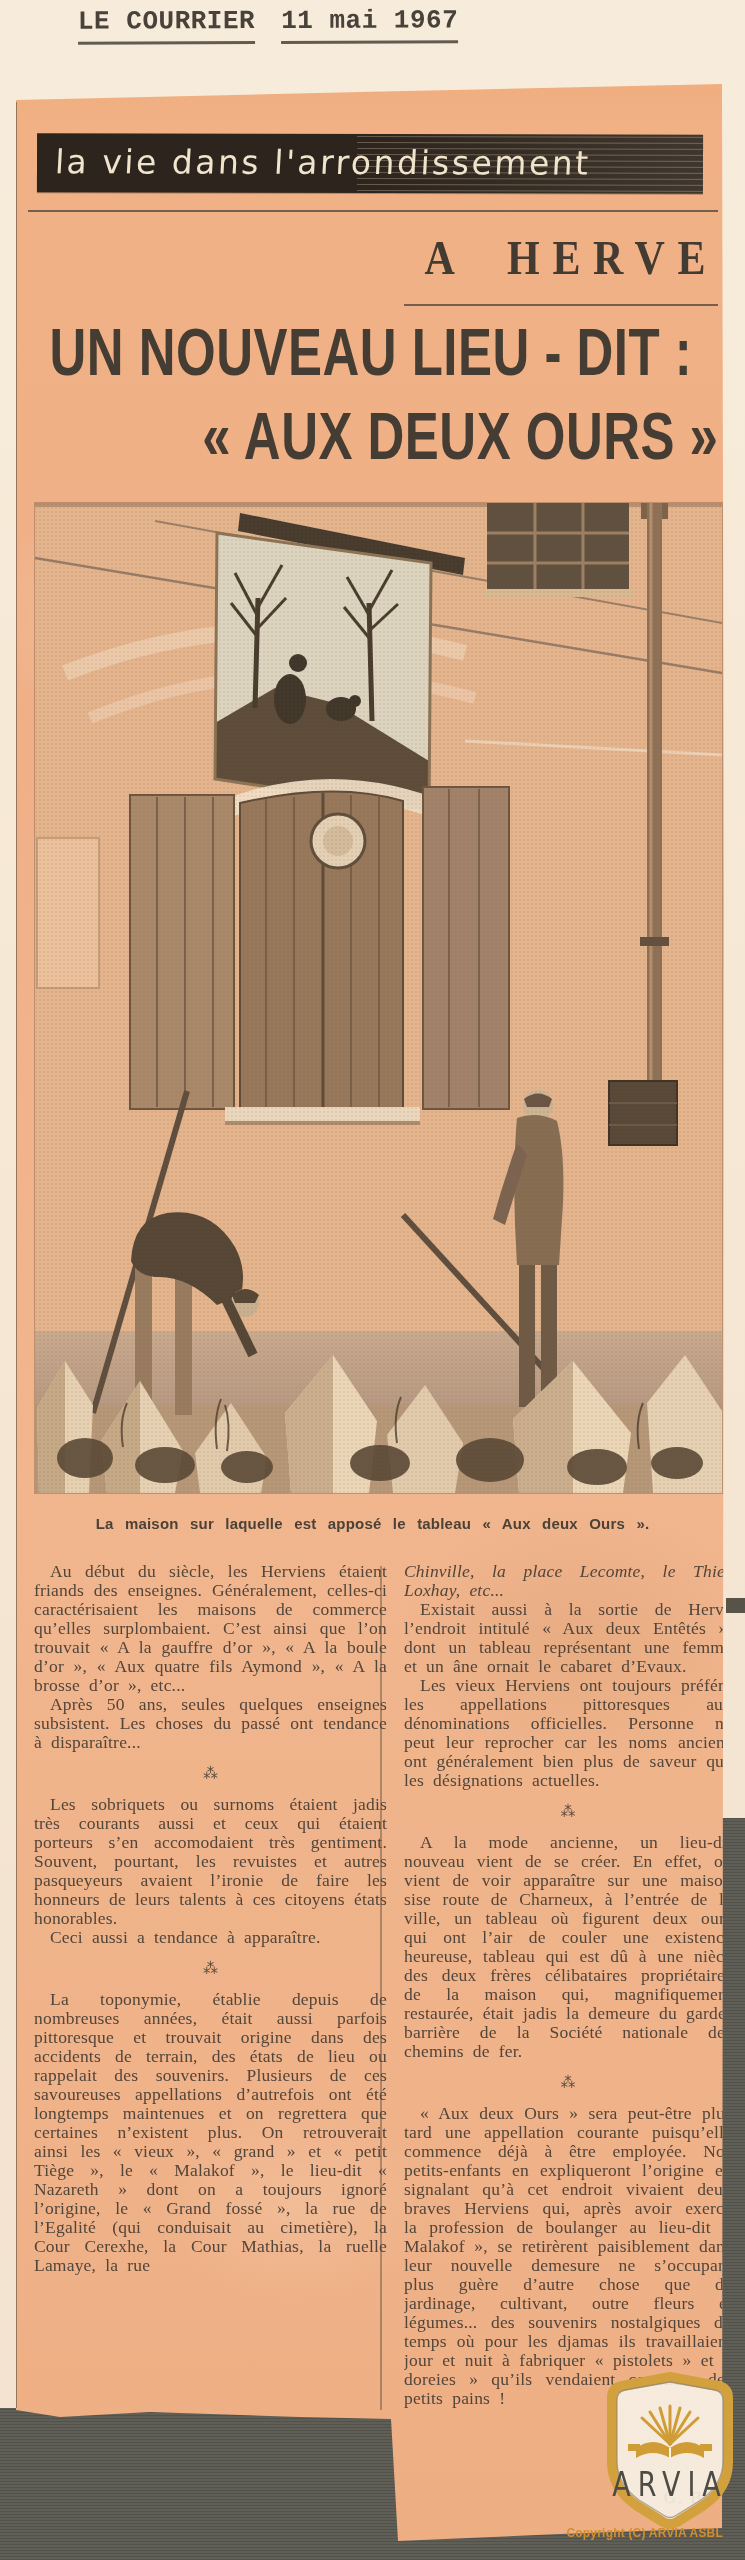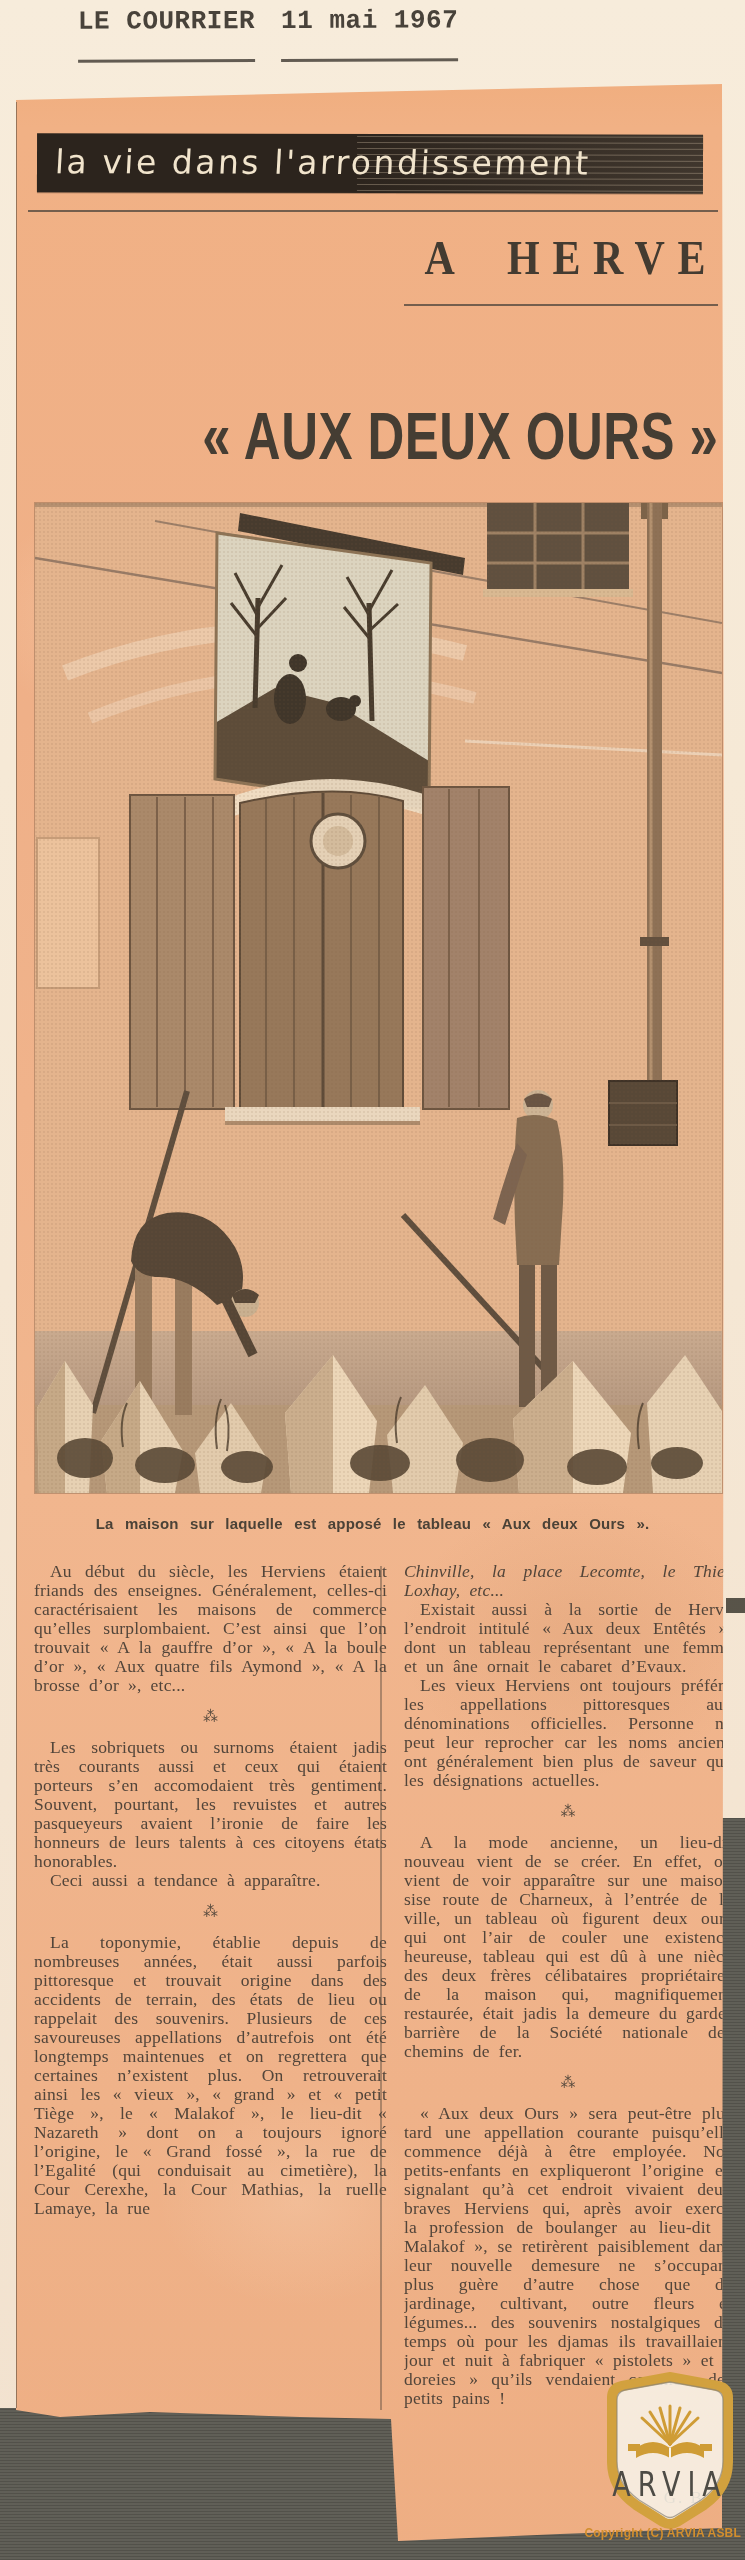--- a/index.html
+++ b/index.html
@@ -9,21 +9,21 @@
   
   .backing-bottom{position:absolute;left:0;top:2408px;width:745px;height:152px;background:#5b5a52;
     background-image:repeating-linear-gradient(0deg,rgba(0,0,0,.10) 0 1px,rgba(255,255,255,.03) 1px 3px);}
   .backing-right{position:absolute;left:719px;top:1818px;width:26px;height:742px;background:#5b5a52;
     background-image:repeating-linear-gradient(0deg,rgba(0,0,0,.10) 0 1px,rgba(255,255,255,.03) 1px 3px);}
   .margin-tab{position:absolute;left:726px;top:1598px;width:19px;height:15px;background:#3c3930;opacity:.85;}
   
   .typed-header{position:absolute;left:78px;top:6px;white-space:nowrap;
     font-family:"Liberation Mono",monospace;font-weight:700;font-size:26px;letter-spacing:.5px;
     color:#48423a;transform:rotate(-.2deg);}
-  .typed-header .seg{display:inline-block;padding-bottom:23px;border-bottom:3px solid rgba(72,66,58,.85);}
+  .typed-header .seg{display:inline-block;padding-bottom:5px;border-bottom:3px solid rgba(72,66,58,.85);}
   .typed-header .seg+.seg{margin-left:26px;}
   .ghost-smudge{position:absolute;left:140px;top:170px;width:350px;height:34px;border-radius:16px;
     background:linear-gradient(90deg,rgba(226,160,140,.28),rgba(226,160,140,.16) 60%,rgba(226,160,140,0));
     filter:blur(4px);}
   
   .clipping{position:absolute;left:0;top:0;width:745px;height:2560px;
     background:
       radial-gradient(220px 160px at 18% 24%,rgba(255,236,210,.25),rgba(255,236,210,0) 70%),
       radial-gradient(260px 200px at 78% 64%,rgba(150,90,40,.10),rgba(150,90,40,0) 70%),
       radial-gradient(200px 150px at 40% 86%,rgba(255,240,220,.18),rgba(255,240,220,0) 70%),
@@ -71,21 +71,21 @@
   .col .kind-separator{text-align:center;text-indent:0;font-size:15px;line-height:1;
     margin:15px 0 13px;color:#5a4c3f;font-family:"DejaVu Sans",sans-serif;}
   .signature{position:absolute;left:545px;top:2488px;width:165px;text-align:right;padding-right:14px;
     font-size:17px;letter-spacing:2px;color:#5a4c3f;font-family:Liberation Serif, serif;}
   
   .arvia{position:absolute;left:598px;top:2372px;width:144px;height:160px;z-index:5;}
   .arvia svg{position:absolute;inset:0;width:100%;height:100%;}
   .arvia-label{position:absolute;left:0;top:92px;width:100%;text-align:center;
     font-family:"DejaVu Sans",sans-serif;font-weight:400;font-size:27px;letter-spacing:7px;
     color:#4d4b45;transform:scaleY(1.28);transform-origin:center top;}
-  .copyright{position:absolute;right:4px;top:2526px;width:176px;text-align:right;z-index:6;
+  .copyright{position:absolute;right:22px;top:2526px;width:176px;text-align:right;z-index:6;
     font-family:"Liberation Sans",sans-serif;font-weight:700;font-size:12px;letter-spacing:.2px;
     color:#d28e2e;}
 </style>
 </head>
 <body>
 
 <div class="stage">
 
   <div class="backing-bottom"></div>
   <div class="backing-right"></div>
@@ -100,20 +100,23 @@
     <div class="clip-edge"></div>
 
     <div class="banner">
       <span class="banner-text">la vie dans l'arrondissement</span>
     </div>
 
     <div class="rule-full"></div>
     <div class="kicker">A HERVE</div>
     <div class="rule-half"></div>
 
+    <div class="headline headline-1">
+      <span class="inner">UN NOUVEAU LIEU - DIT :</span>
+    </div>
     <div class="headline headline-2">
       <span class="inner">« AUX DEUX OURS »</span>
     </div>
 
     <div class="photo">
       <svg viewBox="0 0 687 990" preserveAspectRatio="none">
         <defs>
           <pattern id="ht" width="4" height="4" patternUnits="userSpaceOnUse">
             <circle cx="1" cy="1" r="0.9" fill="#7b5a3e"></circle>
           </pattern>
@@ -242,20 +245,21 @@
 
         <rect x="0" y="0" width="687" height="990" fill="url(#ht)" opacity=".16"></rect>
       </svg>
     </div>
 
     <div class="caption">La maison sur laquelle est apposé le tableau « Aux deux Ours ».</div>
 
     <div class="col col-left">
 
     <p class="para kind-paragraph">Au début du siècle, les Herviens étaient friands des enseignes. Généralement, celles-ci caractérisaient les maisons de commerce qu’elles surplombaient. C’est ainsi que l’on trouvait « A la gauffre d’or », « A la boule d’or », « Aux quatre fils Aymond », « A la brosse d’or », etc...</p>
+        <p class="para kind-paragraph">Après 50 ans, seules quelques enseignes subsistent. Les choses du passé ont tendance à disparaître...</p>
         <p class="para kind-separator">⁂</p>
         <p class="para kind-paragraph">Les sobriquets ou surnoms étaient jadis très courants aussi et ceux qui étaient porteurs s’en accomodaient très gentiment. Souvent, pourtant, les revuistes et autres pasqueyeurs avaient l’ironie de faire les honneurs de leurs talents à ces citoyens états honorables.</p>
         <p class="para kind-paragraph">Ceci aussi a tendance à apparaître.</p>
         <p class="para kind-separator">⁂</p>
         <p class="para kind-paragraph">La toponymie, établie depuis de nombreuses années, était aussi parfois pittoresque et trouvait origine dans des accidents de terrain, des états de lieu ou rappelait des souvenirs. Plusieurs de ces savoureuses appellations d’autrefois ont été longtemps maintenues et on regrettera que certaines n’existent plus. On retrouverait ainsi les « vieux », « grand » et « petit Tiège », le « Malakof », le lieu-dit « Nazareth » dont on a toujours ignoré l’origine, le « Grand fossé », la rue de l’Egalité (qui conduisait au cimetière), la Cour Cerexhe, la Cour Mathias, la ruelle Lamaye, la rue</p>
       </div>
     <div class="col-rule"></div>
     <div class="col col-right">
 
     <p class="para kind-paragraph-cont">Chinville, la place Lecomte, le Thier Loxhay, etc...</p>

